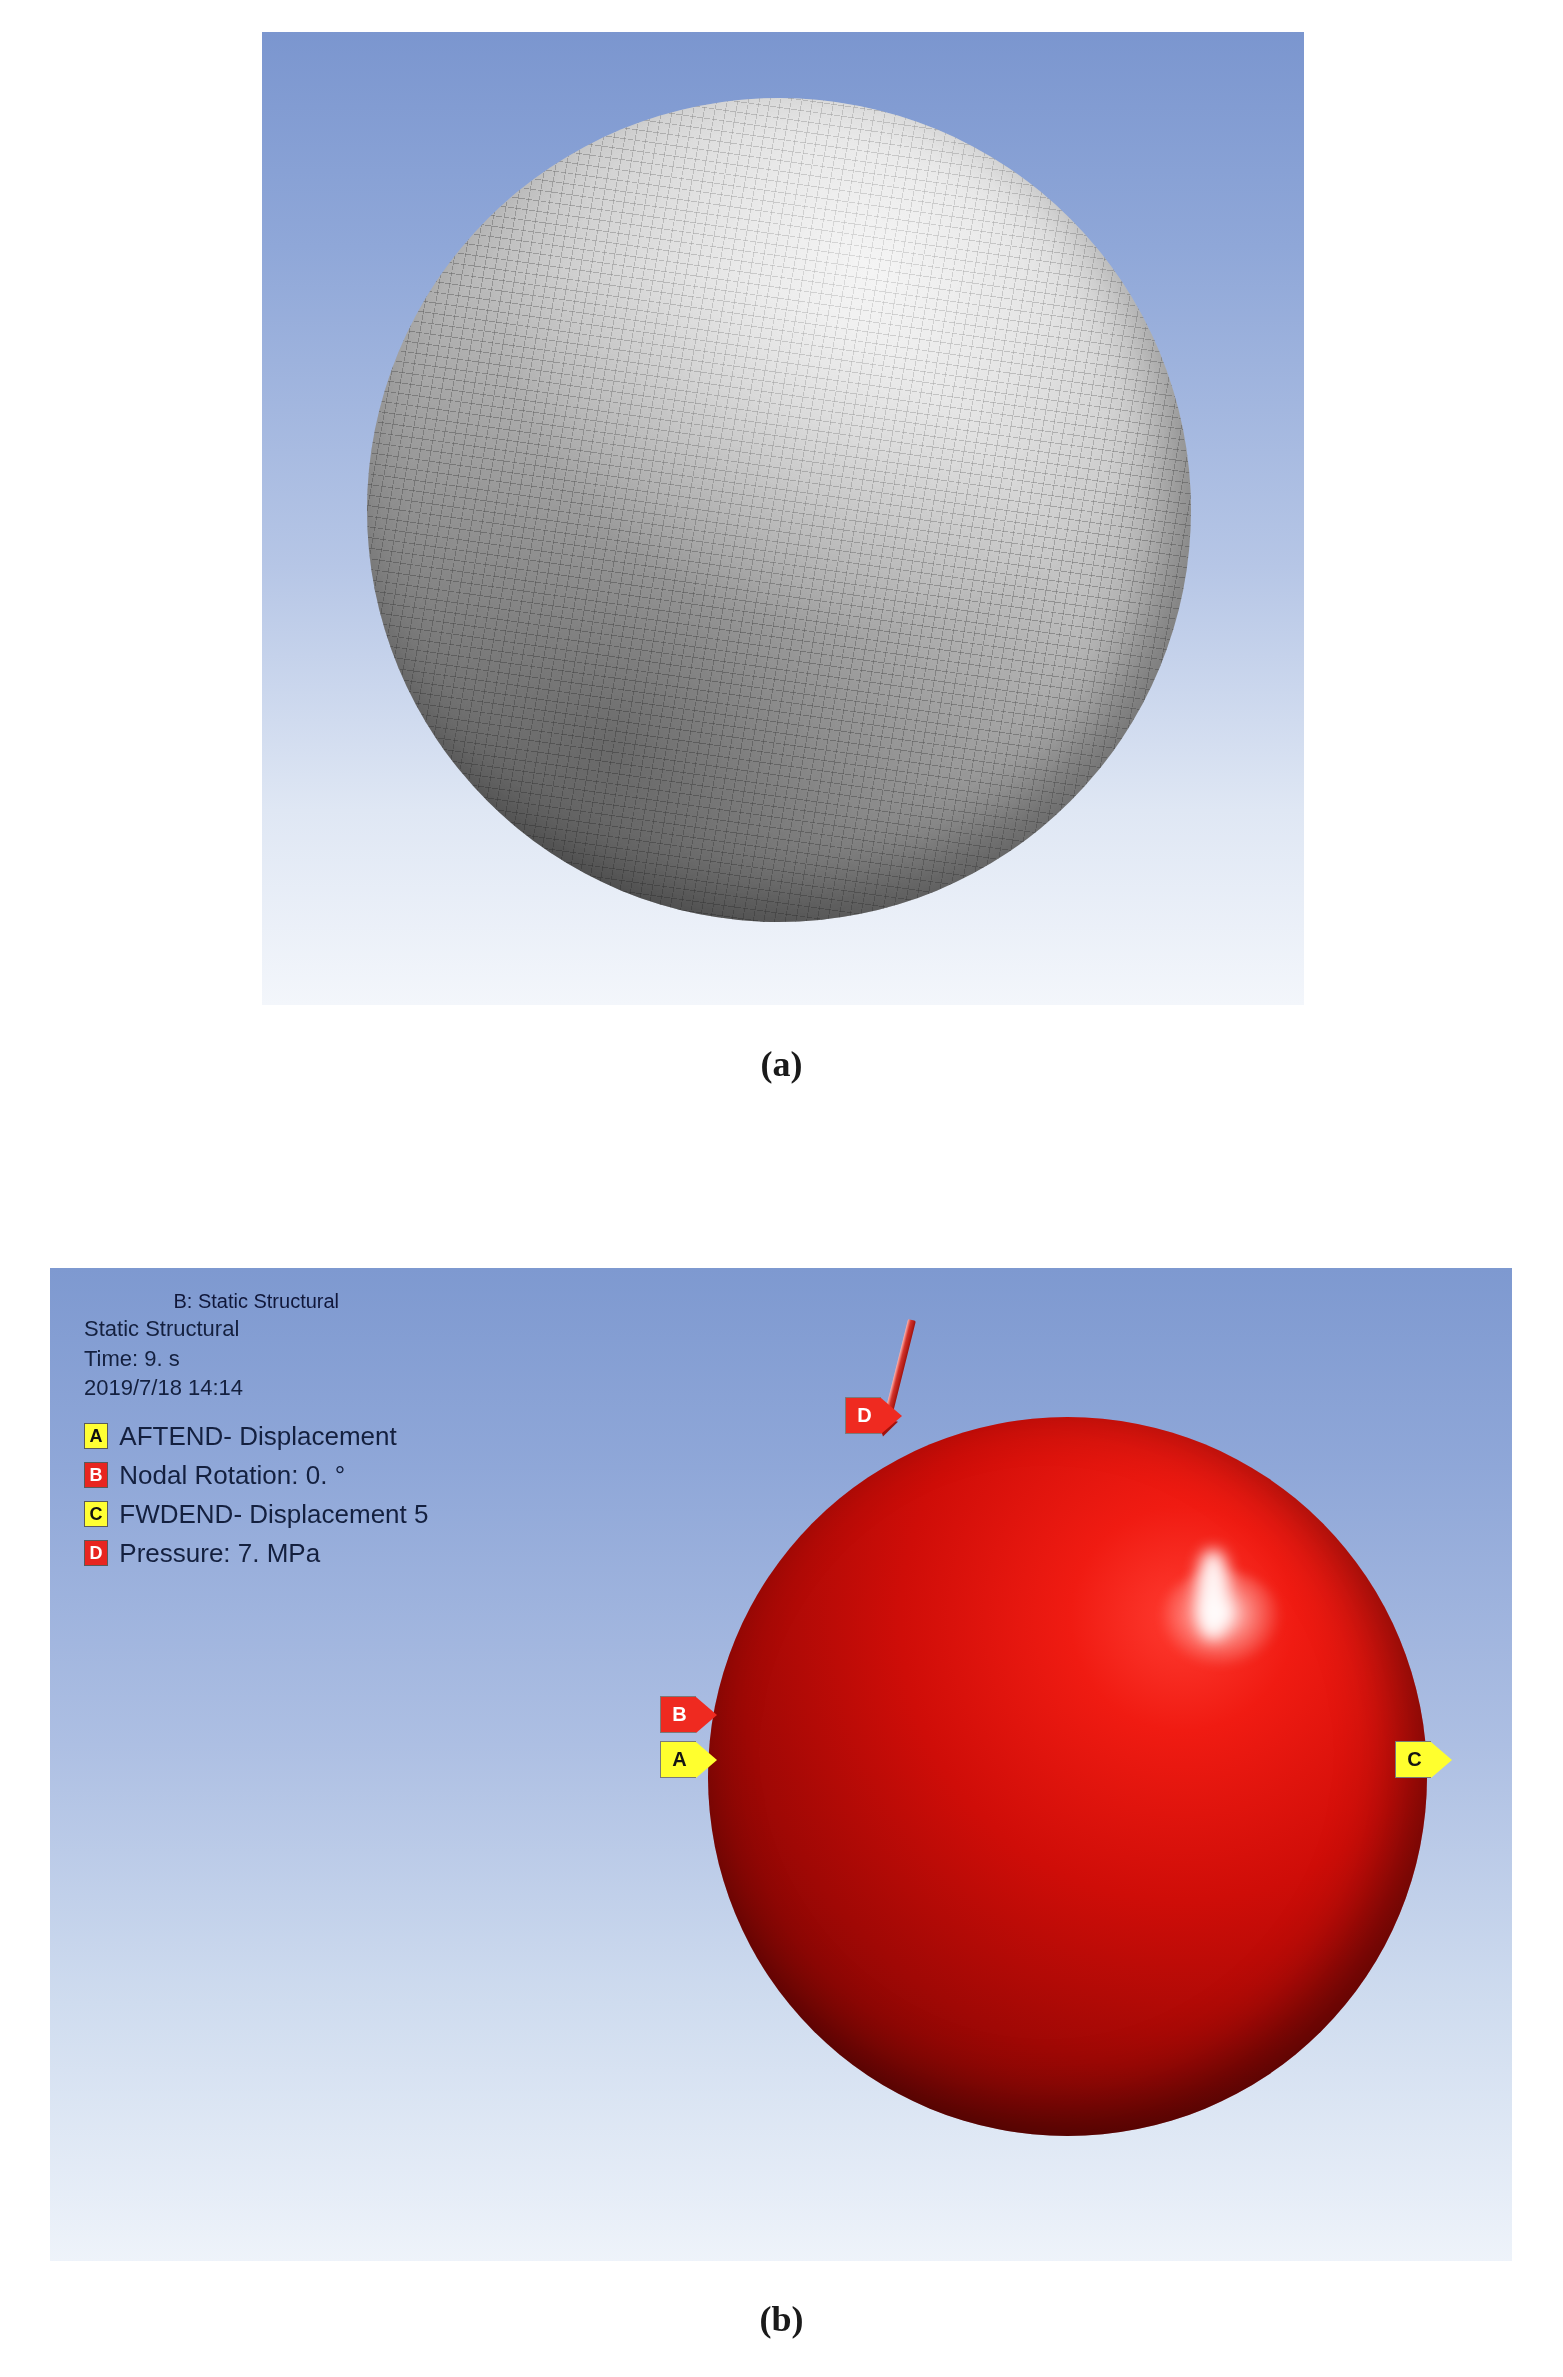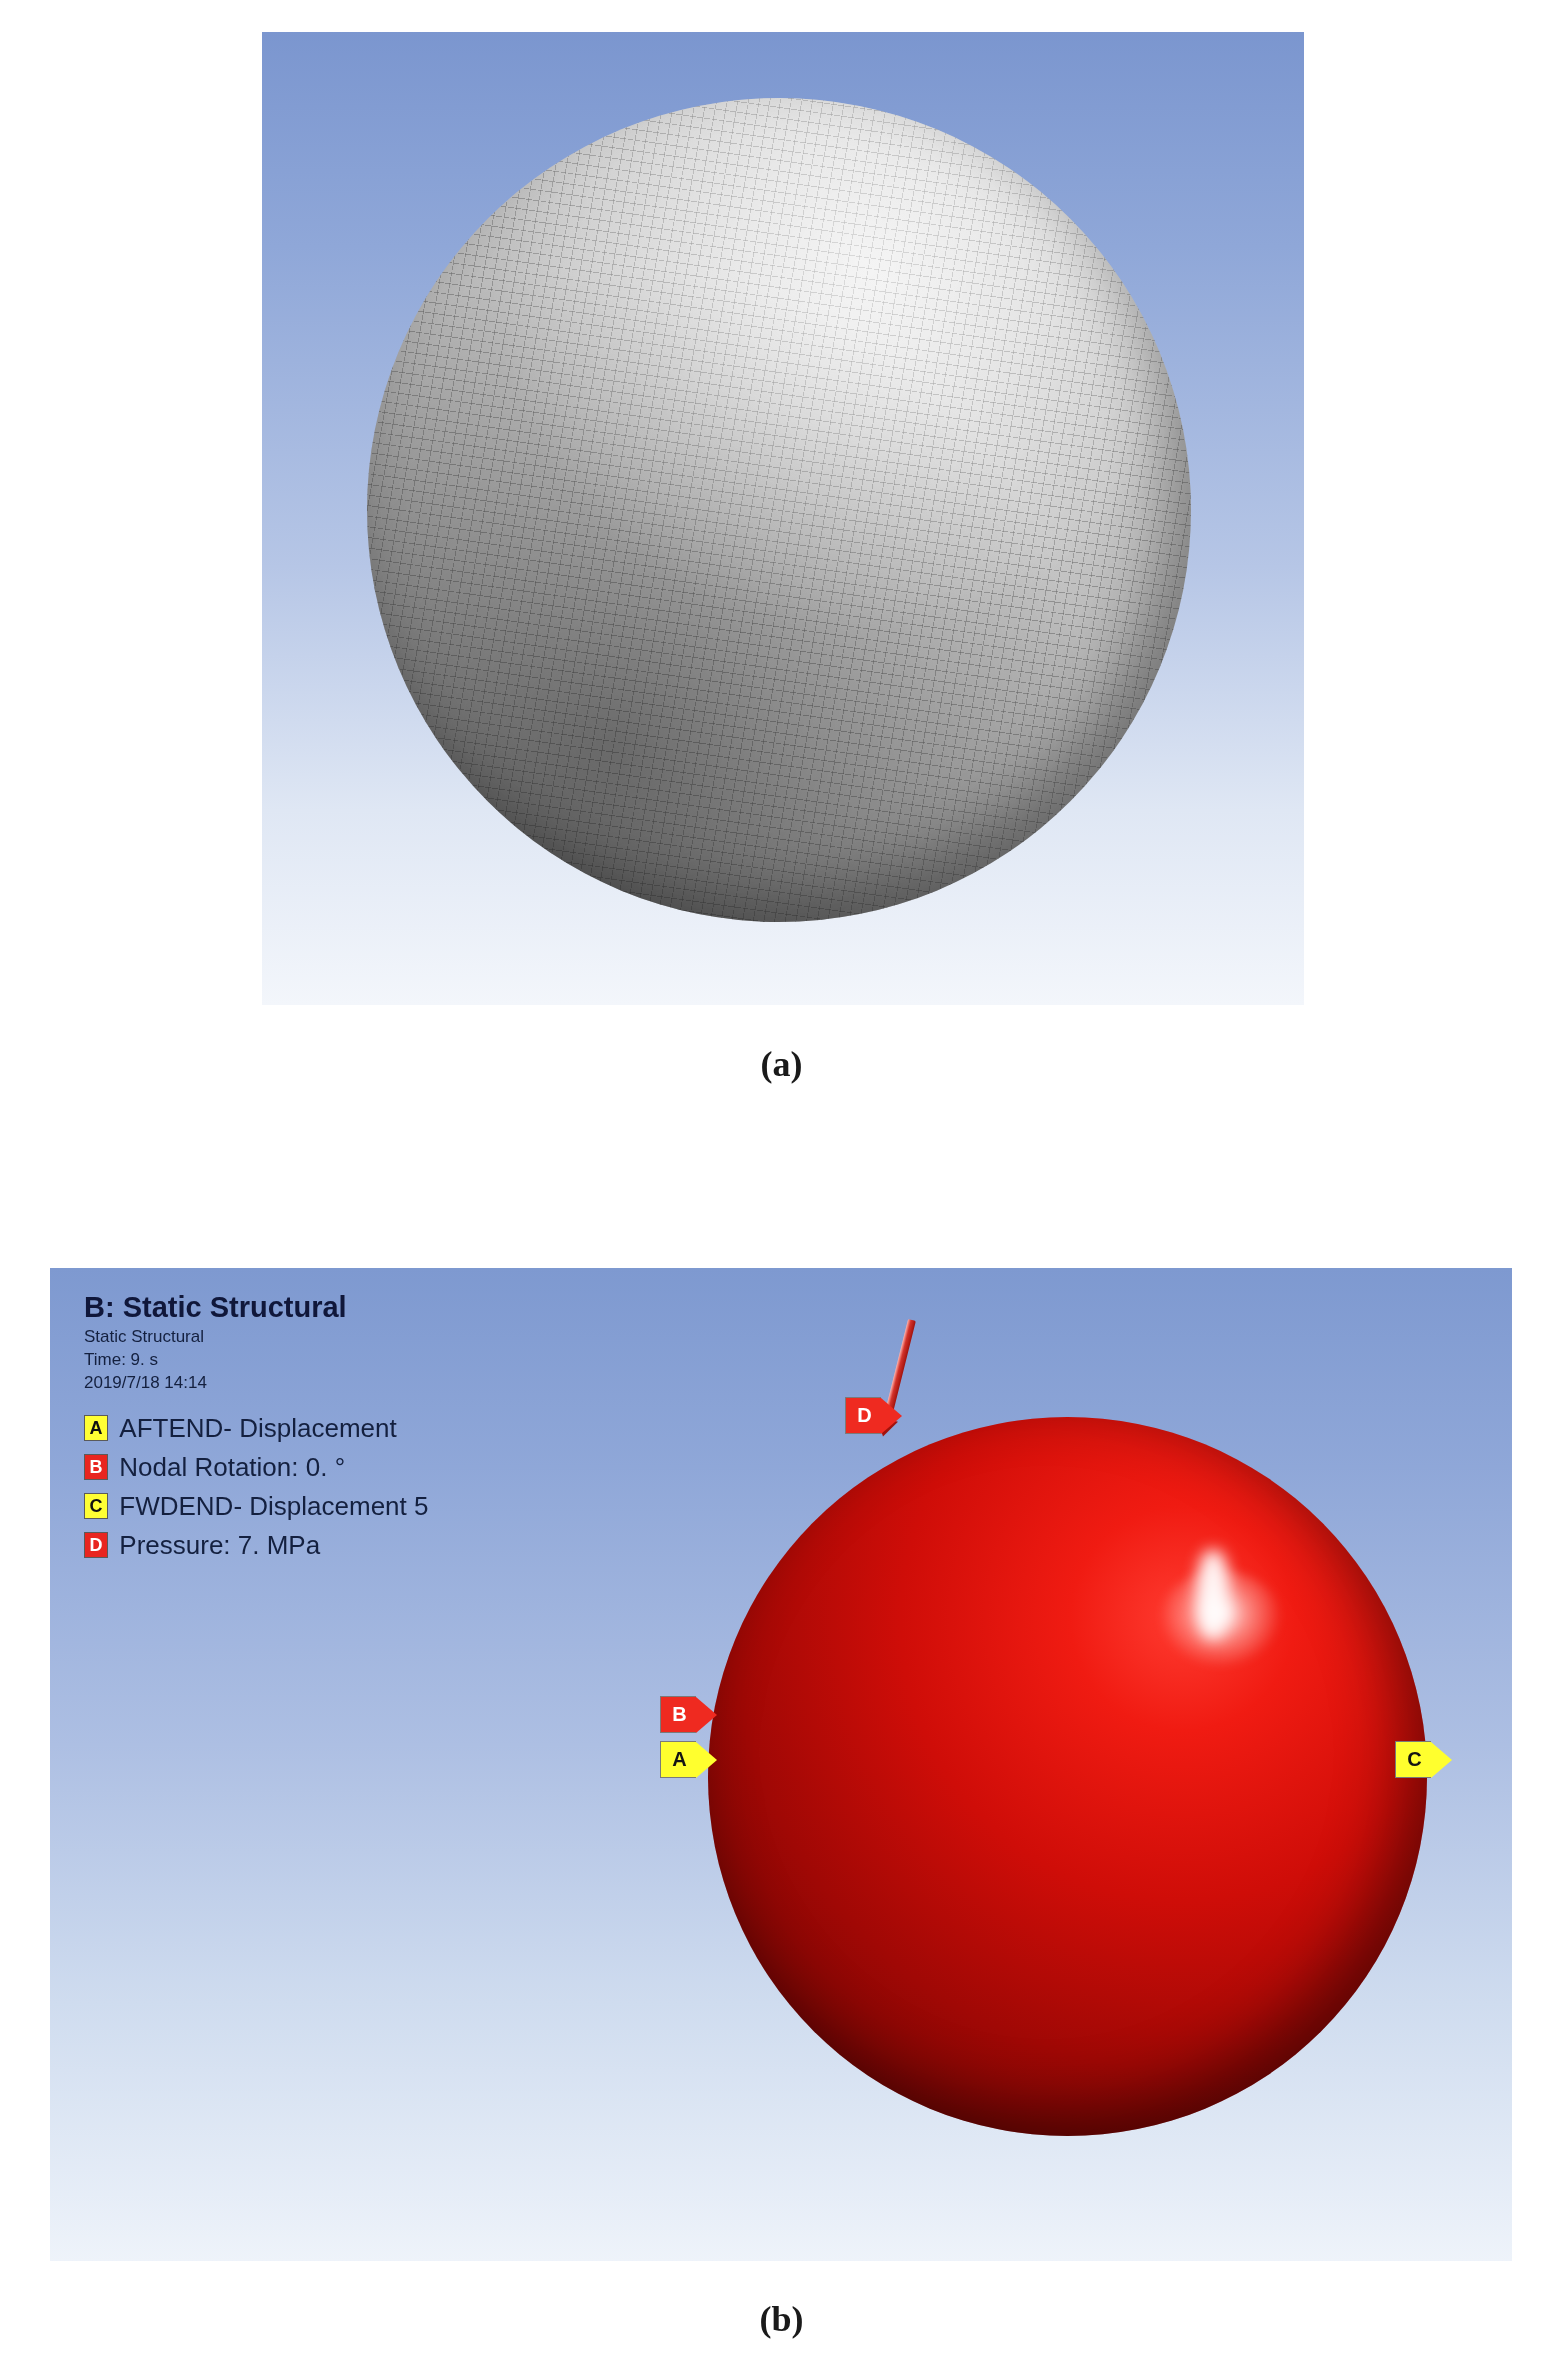--- a/index.html
+++ b/index.html
@@ -109,27 +109,28 @@
     overflow: hidden;
   }
 
   .ansys-legend {
     position: absolute;
     left: 34px;
     top: 20px;
     color: #141b3c;
   }
   .legend-title {
-    font-size: 29px;
-    font-weight: bold;
+    font-size: 20px;
+    font-weight: normal;
     line-height: 1.32;
     color: #10173a;
+    text-align: center;
   }
   .legend-sub {
-    font-size: 17px;
+    font-size: 22px;
     line-height: 1.34;
     color: #14203f;
   }
   .legend-items {
     margin-top: 18px;
   }
   .legend-row {
     display: flex;
     align-items: center;
     gap: 11.3px;

